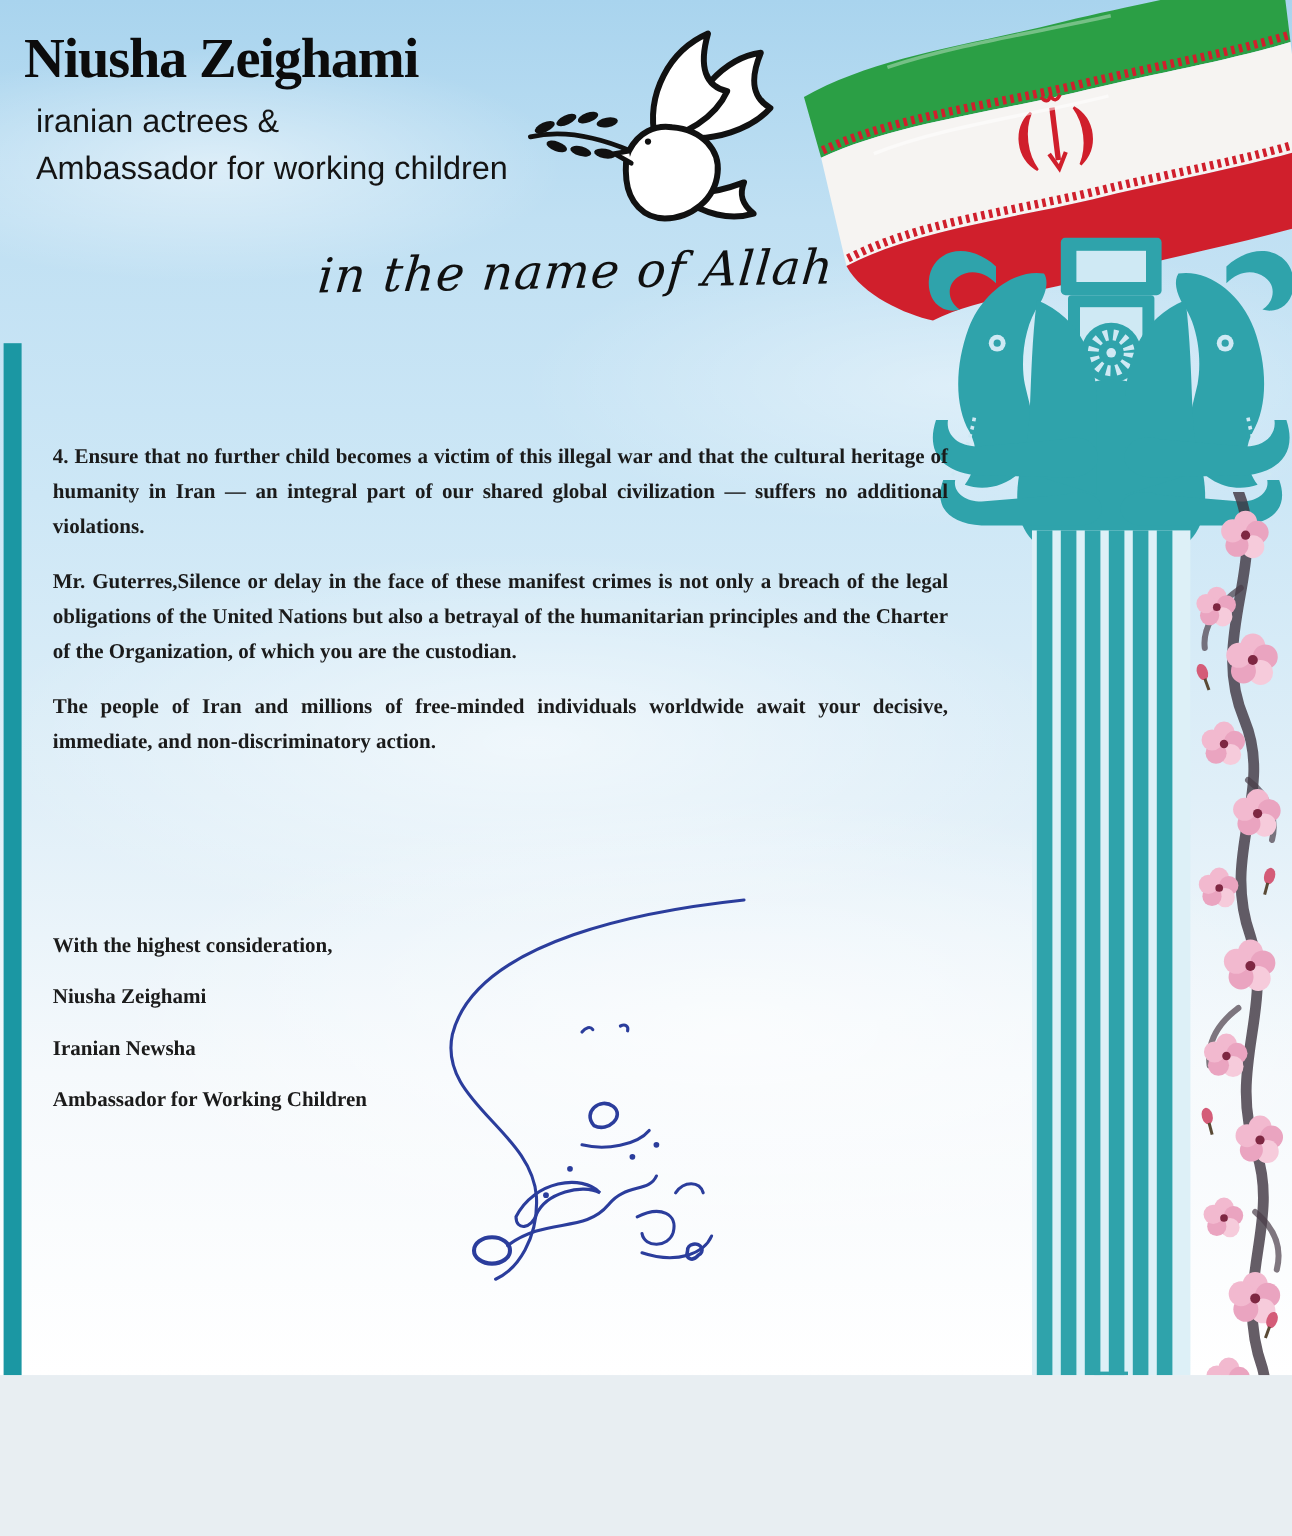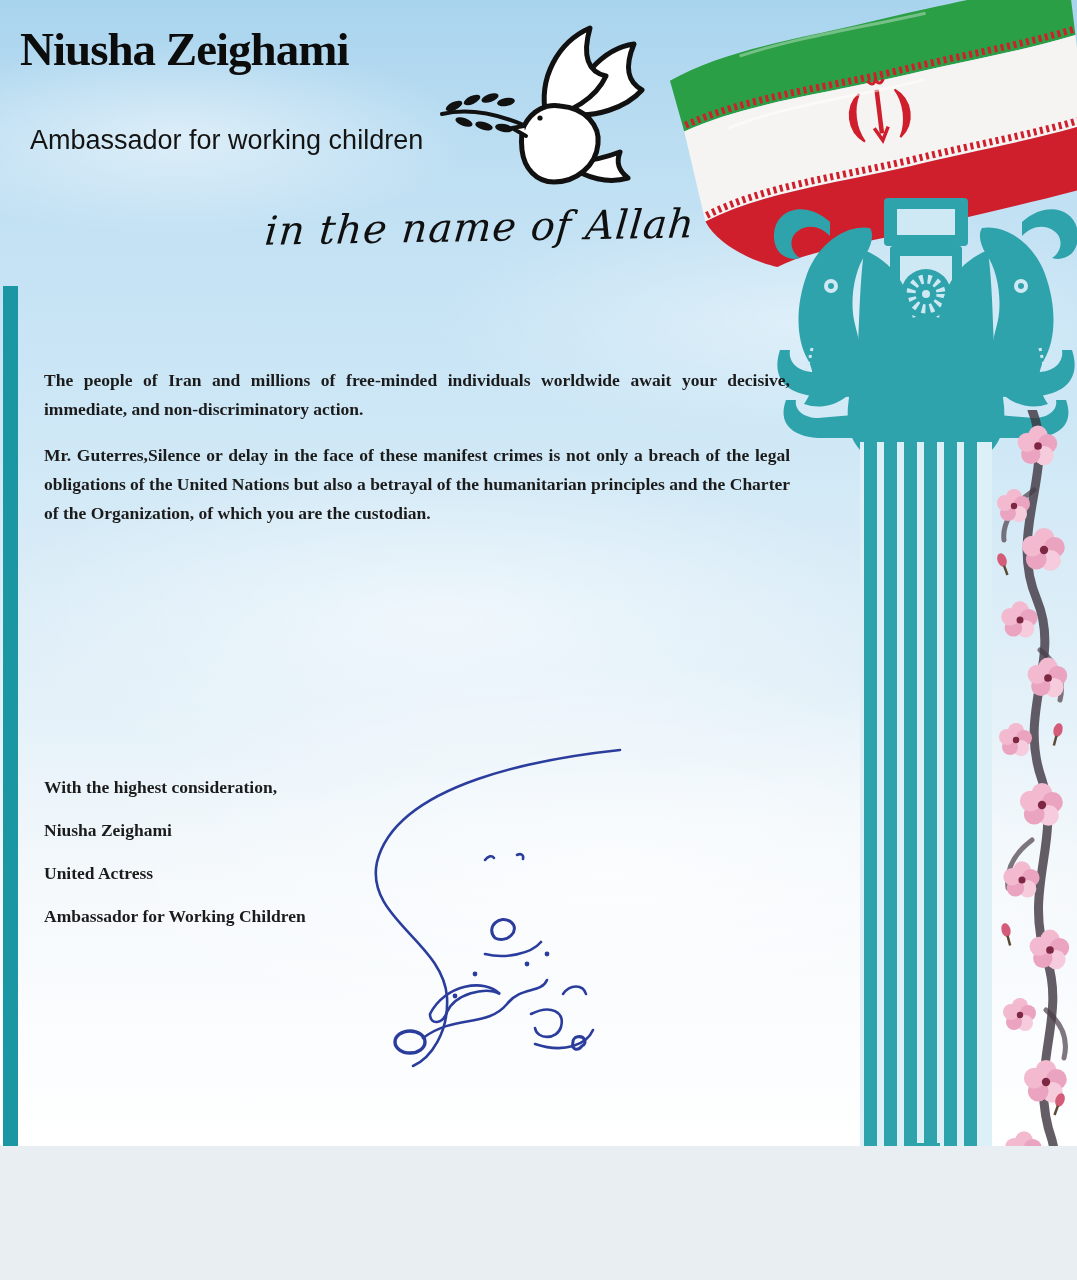--- a/index.html
+++ b/index.html
@@ -160,20 +160,21 @@
       <use href="#bud" transform="translate(96,320) rotate(15)"></use>
       <use href="#bud" transform="translate(44,520) rotate(-15)"></use>
       <use href="#bud" transform="translate(98,690) rotate(20)"></use>
       <use href="#bud" transform="translate(50,820) rotate(-10)"></use>
     </svg>
   </div>
 
   <div class="abs left-bar"></div>
 
   <div class="abs hdr-name">Niusha Zeighami</div>
+  <div class="abs hdr-sub hdr-sub1">iranian actrees &amp;</div>
   <div class="abs hdr-sub hdr-sub2">Ambassador for working children</div>
 
   <div class="abs" style="left:428px;top:22px;width:224px;height:190px;">
     <svg width="224" height="190" viewBox="0 0 224 190">
       <g stroke="#111" stroke-width="5" stroke-linejoin="round" stroke-linecap="round">
         <path d="M14,92 C40,86 70,92 98,104" fill="none" stroke-width="4"></path>
         <g fill="#111" stroke="none">
           <ellipse cx="26" cy="84" rx="9" ry="4" transform="rotate(-25 26 84)"></ellipse>
           <ellipse cx="44" cy="78" rx="9" ry="4" transform="rotate(-25 44 78)"></ellipse>
           <ellipse cx="62" cy="76" rx="9" ry="4" transform="rotate(-20 62 76)"></ellipse>
@@ -192,28 +193,29 @@
         <path d="M96,104 C104,88 118,82 132,84 C158,86 172,104 170,122 C168,144 148,160 126,160 C108,160 96,146 94,128 C93,118 93,110 96,104 Z" fill="#fff"></path>
         <path d="M96,104 L84,106 L98,114" fill="#fff" stroke-width="4"></path>
         <circle cx="112" cy="96" r="2.6" fill="#111" stroke="none"></circle>
       </g>
     </svg>
   </div>
 
   <div class="abs bismillah">in the name of Allah</div>
 
   <div class="abs body-text">
+    <p>4. Ensure that no further child becomes a victim of this illegal war and that the cultural heritage of humanity in Iran — an integral part of our shared global civilization — suffers no additional violations.</p>
+    <p>Mr. Guterres,Silence or delay in the face of these manifest crimes is not only a breach of the legal obligations of the United Nations but also a betrayal of the humanitarian principles and the Charter of the Organization, of which you are the custodian.</p>
     <p>The people of Iran and millions of free-minded individuals worldwide await your decisive, immediate, and non-discriminatory action.</p>
-    <p>Mr. Guterres,Silence or delay in the face of these manifest crimes is not only a breach of the legal obligations of the United Nations but also a betrayal of the humanitarian principles and the Charter of the Organization, of which you are the custodian.</p>
   </div>
 
   <div class="abs closing">
     <div>With the highest consideration,</div>
     <div>Niusha Zeighami</div>
-    <div>United Actress</div>
+    <div>Iranian Newsha</div>
     <div>Ambassador for Working Children</div>
   </div>
 
   <div class="abs" style="left:335px;top:742px;width:320px;height:335px;">
     <svg width="320" height="335" viewBox="0 0 320 335">
       <g fill="none" stroke="#2b3d9c" stroke-width="2.6" stroke-linecap="round">
         <path d="M285,8 C210,16 62,40 42,120 C30,176 108,200 112,255 C114,290 96,316 78,324"></path>
         <path d="M150,118 C153,114 157,113 159,116"></path>
         <path d="M182,113 C186,111 189,113 188,117"></path>
         <path d="M160,196 C150,185 165,172 176,180 C186,188 172,202 160,196 Z" stroke-width="3"></path>

